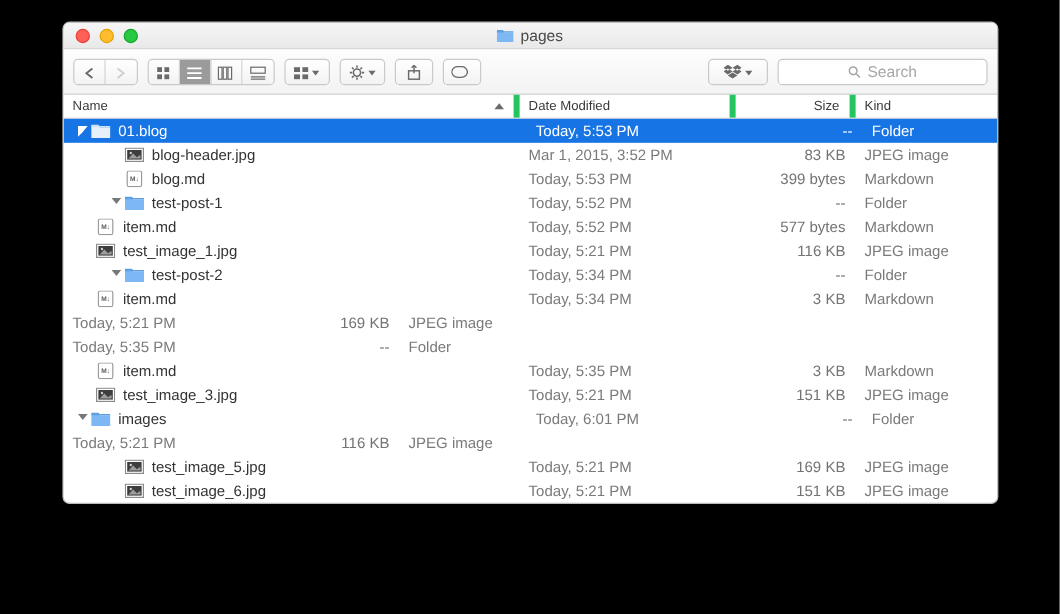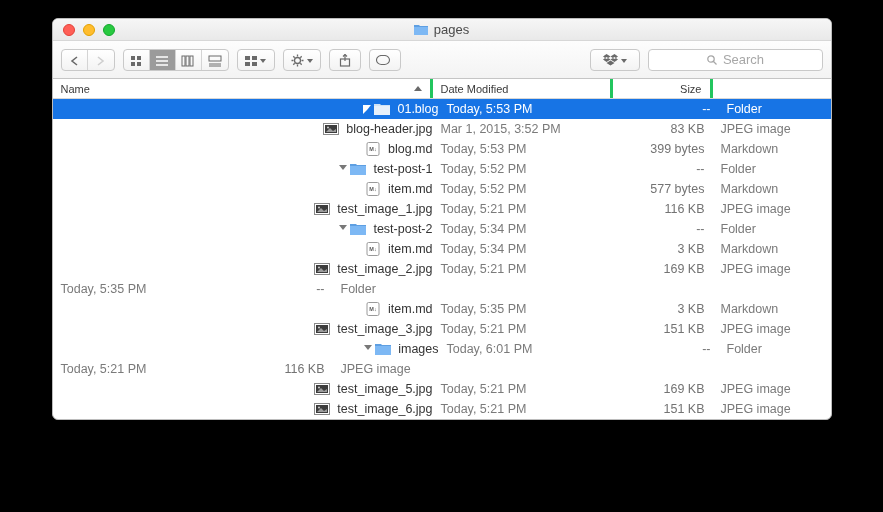--- a/index.html
+++ b/index.html
@@ -102,21 +102,21 @@
     display: flex;
     background: #fff;
     border-bottom: 1px solid #d7d7d7;
     font-size: 11px;
     color: #3a3a3a;
   }
   .hcol {
     display: flex;
     align-items: center;
     padding: 0 8px;
-    border-right: 3px solid #22c55e;
+    border-right: 5px solid #22c55e;
   }
   .col-name { width: 380px; justify-content: space-between;}
   .col-date { width: 180px; }
   .col-size { width: 100px; justify-content: flex-end;}
   .col-kind { flex: 1; border-right: none;}
   .sort-caret {
     width:0;height:0;border-left:4px solid transparent;border-right:4px solid transparent;border-bottom:5px solid #6a6a6a;
   }
   .filelist {}
   .row {
@@ -129,21 +129,20 @@
   .row.selected {
     background: #1774e5;
     color: #fff;
   }
   .cell-name {
     width: 380px;
     display: flex;
     align-items: center;
     padding-left: 6px;
     gap: 3px;
-    justify-content: flex-end;
   }
   .cell-date { width: 180px; color:#7a7a7a; padding-left:8px;}
   .cell-size { width: 100px; color:#737373; text-align:right; padding-right:8px;}
   .cell-kind { flex:1; color:#7a7a7a; padding-left:8px;}
   .row.selected .cell-date,.row.selected .cell-size,.row.selected .cell-kind{color:#fff;}
   .disclosure {
     width: 0;height:0;
     border-top:4px solid transparent;
     border-bottom:4px solid transparent;
     border-left:5px solid #787878;
@@ -155,21 +154,21 @@
     border-top:5px solid #787878;
   }
   .row.selected .disclosure.open { border-top-color:#fff;}
   .row.selected .disclosure { border-left-color:#fff;}
   .disclosure.none { border:none;width:8px;height:8px;}
   .ficon { width:16px;height:16px; display:flex;align-items:center;justify-content:center;}
   .folder-icon svg, .ficon svg { display:block;}
   .fname { margin-left: 4px; }
   .indent0 { padding-left: 6px;}
   .indent1 .cell-name { padding-left: 40px;}
-  .indent2 .cell-name { padding-left: 40px;}
+  .indent2 .cell-name { padding-left: 16px;}
   .spacer { flex:1;}
 </style>
 </head>
 <body>
 
 <div class="window">
 
   <div class="titlebar">
     <div class="traffic">
       <span class="ti-red"></span>
@@ -308,20 +307,23 @@
     <div class="hcol col-name">
       <span>Name</span>
       <span class="sort-caret"></span>
     </div>
     <div class="hcol col-date">
       <span>Date Modified</span>
     </div>
     <div class="hcol col-size">
       <span>Size</span>
     </div>
+    <div class="hcol col-kind">
+      <span>Kind</span>
+    </div>
   </div>
 
   <div class="filelist" id="filelist">
       <div class="row indent0 selected">
         <div class="cell-name">
           <span class="disclosure open"></span>
           <span class="ficon">
             <svg width="16" height="12" viewBox="0 0 16 12">
               <path d="M0 2 h6 l1 1 h9 v9 h-16 z" fill="#e6f0fb"></path>
               <path d="M0 1 h6 l1 1 h9 v1 h-16 z" fill="#cfe2f5"></path>
@@ -436,121 +438,109 @@
               <text x="7" y="9" text-anchor="middle" font-size="5.5" font-family="Arial" fill="#5a5a5a" font-weight="bold">M↓</text>
             </svg>
           </span>
           <span class="fname">item.md</span>
         </div>
         <div class="cell-date">Today, 5:34 PM</div>
         <div class="cell-size">3 KB</div>
         <div class="cell-kind">Markdown</div>
       </div>
       <div class="row indent2">
+        <div class="cell-date">Today, 5:21 PM</div>
+        <div class="cell-size">169 KB</div>
+        <div class="cell-kind">JPEG image</div>
+      </div>
+      <div class="row indent1">
+        <div class="cell-date">Today, 5:35 PM</div>
+        <div class="cell-size">--</div>
+        <div class="cell-kind">Folder</div>
+      </div>
+      <div class="row indent2">
+        <div class="cell-name">
+          <span class="disclosure none"></span>
+          <span class="ficon">
+            <svg width="14" height="14" viewBox="0 0 14 14">
+              <rect x="1" y="0.5" width="12" height="13" rx="1.5" fill="#fff" stroke="#9a9a9a"></rect>
+              <text x="7" y="9" text-anchor="middle" font-size="5.5" font-family="Arial" fill="#5a5a5a" font-weight="bold">M↓</text>
+            </svg>
+          </span>
+          <span class="fname">item.md</span>
+        </div>
+        <div class="cell-date">Today, 5:35 PM</div>
+        <div class="cell-size">3 KB</div>
+        <div class="cell-kind">Markdown</div>
+      </div>
+      <div class="row indent2">
         <div class="cell-name">
           <span class="disclosure none"></span>
           <span class="ficon">
             <svg width="16" height="12" viewBox="0 0 16 12">
               <rect x="0.5" y="0.5" width="15" height="11" fill="#fff" stroke="#8a8a8a"></rect>
               <rect x="2" y="2" width="12" height="8" fill="#3d3d3d"></rect>
               <circle cx="5" cy="4.5" r="1" fill="#cfcfcf"></circle>
               <path d="M3 9 L7 5 L10 8 L13 6 L13 9 Z" fill="#9d9d9d"></path>
             </svg>
           </span>
-          <span class="fname">test_image_2.jpg</span>
+          <span class="fname">test_image_3.jpg</span>
         </div>
         <div class="cell-date">Today, 5:21 PM</div>
-        <div class="cell-size">169 KB</div>
-        <div class="cell-kind">JPEG image</div>
-      </div>
-      <div class="row indent1">
-        <div class="cell-date">Today, 5:35 PM</div>
+        <div class="cell-size">151 KB</div>
+        <div class="cell-kind">JPEG image</div>
+      </div>
+      <div class="row indent0">
+        <div class="cell-name">
+          <span class="disclosure open"></span>
+          <span class="ficon">
+            <svg width="16" height="12" viewBox="0 0 16 12">
+              <path d="M0 2 h6 l1 1 h9 v9 h-16 z" fill="#7db8f4"></path>
+              <path d="M0 1 h6 l1 1 h9 v1 h-16 z" fill="#5e9fe2"></path>
+            </svg>
+          </span>
+          <span class="fname">images</span>
+        </div>
+        <div class="cell-date">Today, 6:01 PM</div>
         <div class="cell-size">--</div>
         <div class="cell-kind">Folder</div>
       </div>
-      <div class="row indent2">
-        <div class="cell-name">
-          <span class="disclosure none"></span>
-          <span class="ficon">
-            <svg width="14" height="14" viewBox="0 0 14 14">
-              <rect x="1" y="0.5" width="12" height="13" rx="1.5" fill="#fff" stroke="#9a9a9a"></rect>
-              <text x="7" y="9" text-anchor="middle" font-size="5.5" font-family="Arial" fill="#5a5a5a" font-weight="bold">M↓</text>
-            </svg>
-          </span>
-          <span class="fname">item.md</span>
-        </div>
-        <div class="cell-date">Today, 5:35 PM</div>
-        <div class="cell-size">3 KB</div>
-        <div class="cell-kind">Markdown</div>
-      </div>
-      <div class="row indent2">
+      <div class="row indent1">
+        <div class="cell-date">Today, 5:21 PM</div>
+        <div class="cell-size">116 KB</div>
+        <div class="cell-kind">JPEG image</div>
+      </div>
+      <div class="row indent1">
         <div class="cell-name">
           <span class="disclosure none"></span>
           <span class="ficon">
             <svg width="16" height="12" viewBox="0 0 16 12">
               <rect x="0.5" y="0.5" width="15" height="11" fill="#fff" stroke="#8a8a8a"></rect>
               <rect x="2" y="2" width="12" height="8" fill="#3d3d3d"></rect>
               <circle cx="5" cy="4.5" r="1" fill="#cfcfcf"></circle>
               <path d="M3 9 L7 5 L10 8 L13 6 L13 9 Z" fill="#9d9d9d"></path>
             </svg>
           </span>
-          <span class="fname">test_image_3.jpg</span>
+          <span class="fname">test_image_5.jpg</span>
         </div>
         <div class="cell-date">Today, 5:21 PM</div>
-        <div class="cell-size">151 KB</div>
-        <div class="cell-kind">JPEG image</div>
-      </div>
-      <div class="row indent0">
-        <div class="cell-name">
-          <span class="disclosure open"></span>
-          <span class="ficon">
-            <svg width="16" height="12" viewBox="0 0 16 12">
-              <path d="M0 2 h6 l1 1 h9 v9 h-16 z" fill="#7db8f4"></path>
-              <path d="M0 1 h6 l1 1 h9 v1 h-16 z" fill="#5e9fe2"></path>
-            </svg>
-          </span>
-          <span class="fname">images</span>
-        </div>
-        <div class="cell-date">Today, 6:01 PM</div>
-        <div class="cell-size">--</div>
-        <div class="cell-kind">Folder</div>
-      </div>
-      <div class="row indent1">
-        <div class="cell-date">Today, 5:21 PM</div>
-        <div class="cell-size">116 KB</div>
+        <div class="cell-size">169 KB</div>
         <div class="cell-kind">JPEG image</div>
       </div>
       <div class="row indent1">
         <div class="cell-name">
           <span class="disclosure none"></span>
           <span class="ficon">
             <svg width="16" height="12" viewBox="0 0 16 12">
               <rect x="0.5" y="0.5" width="15" height="11" fill="#fff" stroke="#8a8a8a"></rect>
               <rect x="2" y="2" width="12" height="8" fill="#3d3d3d"></rect>
               <circle cx="5" cy="4.5" r="1" fill="#cfcfcf"></circle>
               <path d="M3 9 L7 5 L10 8 L13 6 L13 9 Z" fill="#9d9d9d"></path>
             </svg>
           </span>
-          <span class="fname">test_image_5.jpg</span>
-        </div>
-        <div class="cell-date">Today, 5:21 PM</div>
-        <div class="cell-size">169 KB</div>
-        <div class="cell-kind">JPEG image</div>
-      </div>
-      <div class="row indent1">
-        <div class="cell-name">
-          <span class="disclosure none"></span>
-          <span class="ficon">
-            <svg width="16" height="12" viewBox="0 0 16 12">
-              <rect x="0.5" y="0.5" width="15" height="11" fill="#fff" stroke="#8a8a8a"></rect>
-              <rect x="2" y="2" width="12" height="8" fill="#3d3d3d"></rect>
-              <circle cx="5" cy="4.5" r="1" fill="#cfcfcf"></circle>
-              <path d="M3 9 L7 5 L10 8 L13 6 L13 9 Z" fill="#9d9d9d"></path>
-            </svg>
-          </span>
           <span class="fname">test_image_6.jpg</span>
         </div>
         <div class="cell-date">Today, 5:21 PM</div>
         <div class="cell-size">151 KB</div>
         <div class="cell-kind">JPEG image</div>
       </div>
     </div>
 
 </div>
 

